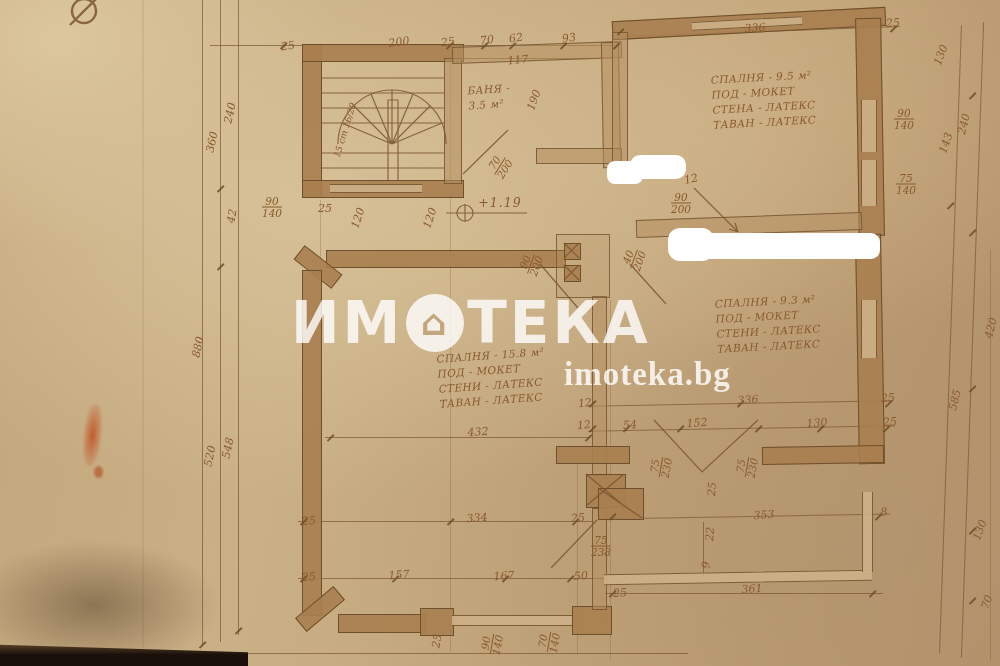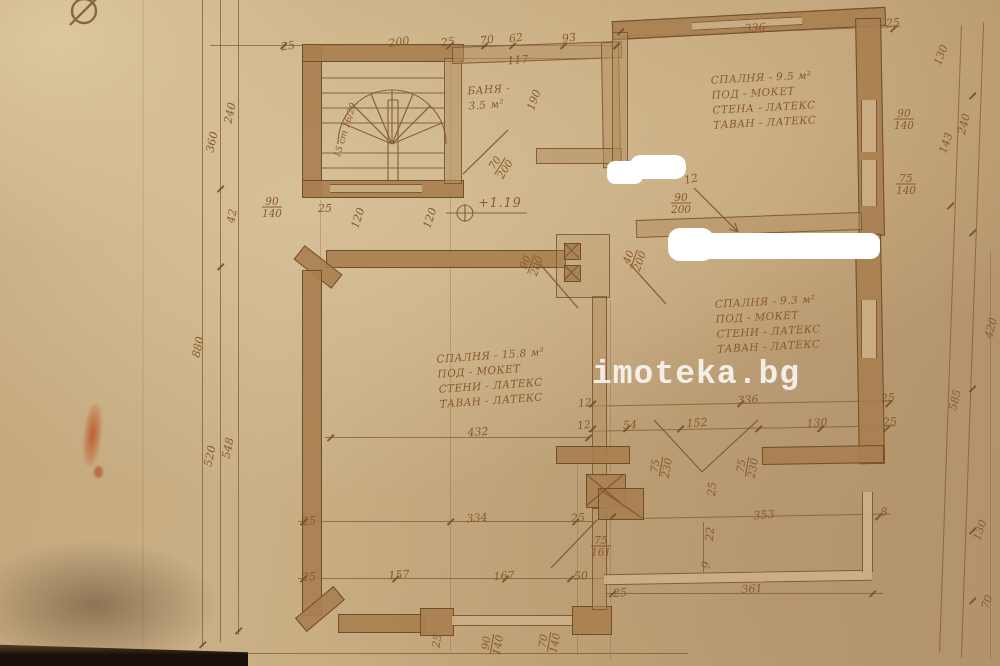--- a/index.html
+++ b/index.html
@@ -25,21 +25,21 @@
   .dim .den{display:block;text-align:center;line-height:11px;font-size:10.5px}
   .dim.small{font-size:9px}
   .dim.level{font-size:12.5px;letter-spacing:1px}
   .room{position:absolute;font-style:italic;font-size:10.5px;color:#8a5a2e;letter-spacing:.4px;line-height:15px;white-space:nowrap}
   .wm{position:absolute;left:291px;top:289px;display:flex;align-items:center;
       font-family:"DejaVu Sans",sans-serif;font-weight:bold;font-size:58px;letter-spacing:3px;
       color:rgba(255,255,255,.8);z-index:30}
   .wm-house{width:58px;height:58px;border-radius:50%;background:rgba(255,255,255,.8);
       display:flex;align-items:center;justify-content:center;margin:0 3px}
   .wm-house span{color:#c2a67c;font-size:36px;line-height:1}
-  .wm-url{position:absolute;left:592px;top:356px;font-family:Liberation Mono, monospace;font-weight:bold;
+  .wm-url{position:absolute;left:564px;top:356px;font-family:Liberation Serif, serif;font-weight:bold;
       font-size:33px;letter-spacing:1px;color:rgba(255,255,255,.82);z-index:30}
   .patch{position:absolute;background:#fff;z-index:40}
   .strip{position:absolute;left:0;top:641px;width:248px;height:25px;z-index:45;
       background:linear-gradient(to bottom,#6b4f30,#1a100a 55%);
       clip-path:polygon(0 15%,100% 45%,100% 100%,0 100%)}
   .shade{position:absolute;left:-30px;top:540px;width:250px;height:130px;z-index:44;
       background:radial-gradient(closest-side,rgba(70,50,28,.45),rgba(70,50,28,0))}
   .smudge{position:absolute;left:84px;top:404px;width:17px;height:62px;z-index:20;
       background:radial-gradient(closest-side,#c05b2d,rgba(192,91,45,.2));border-radius:45%;
       transform:rotate(6deg);filter:blur(1px)}
@@ -222,21 +222,21 @@
       <span class="dim" style="left: 747px; top: 467px; transform: translate(-50%, -50%) rotate(-80deg);">
         <span class="num">75</span>
         <span class="den">230</span>
       </span>
       <span class="dim" style="left: 712px; top: 489px; transform: translate(-50%, -50%) rotate(-85deg);">25</span>
       <span class="dim" style="left: 309px; top: 521px; transform: translate(-50%, -50%) rotate(-4deg);">25</span>
       <span class="dim" style="left: 477px; top: 518px; transform: translate(-50%, -50%) rotate(-4deg);">334</span>
       <span class="dim" style="left: 578px; top: 518px; transform: translate(-50%, -50%) rotate(-4deg);">25</span>
       <span class="dim" style="left: 601px; top: 546px; transform: translate(-50%, -50%) rotate(0deg);">
         <span class="num">75</span>
-        <span class="den">161</span>
+        <span class="den">238</span>
       </span>
       <span class="dim" style="left: 309px; top: 577px; transform: translate(-50%, -50%) rotate(-4deg);">25</span>
       <span class="dim" style="left: 399px; top: 575px; transform: translate(-50%, -50%) rotate(-4deg);">157</span>
       <span class="dim" style="left: 504px; top: 576px; transform: translate(-50%, -50%) rotate(-4deg);">167</span>
       <span class="dim" style="left: 581px; top: 576px; transform: translate(-50%, -50%) rotate(-4deg);">50</span>
       <span class="dim" style="left: 764px; top: 515px; transform: translate(-50%, -50%) rotate(-4deg);">353</span>
       <span class="dim" style="left: 884px; top: 512px; transform: translate(-50%, -50%) rotate(-4deg);">8</span>
       <span class="dim" style="left: 710px; top: 534px; transform: translate(-50%, -50%) rotate(-85deg);">22</span>
       <span class="dim" style="left: 706px; top: 565px; transform: translate(-50%, -50%) rotate(-85deg);">9</span>
       <span class="dim" style="left: 752px; top: 589px; transform: translate(-50%, -50%) rotate(-4deg);">361</span>
@@ -269,20 +269,27 @@
         <span style="display: block;">ПОД  -  МОКЕТ</span>
         <span style="display: block;">СТЕНИ - ЛАТЕКС</span>
         <span style="display: block;">ТАВАН - ЛАТЕКС</span>
       </div>
       <div class="room" style="left: 468px; top: 82px; transform: rotate(-4deg);">
         <span style="display: block;">БАНЯ -</span>
         <span style="display: block;">3.5 м²</span>
       </div>
     </div>
 
+  <div class="wm">
+    <span>ИМ</span>
+    <span class="wm-house">
+        <span>⌂</span>
+      </span>
+    <span>ТЕКА</span>
+  </div>
   <div class="wm-url">imoteka.bg</div>
 
   <div class="patch" style="left:607px;top:161px;width:36px;height:23px;border-radius:8px"></div>
   <div class="patch" style="left:630px;top:155px;width:56px;height:24px;border-radius:10px"></div>
   <div class="patch" style="left:668px;top:228px;width:46px;height:33px;border-radius:12px"></div>
   <div class="patch" style="left:700px;top:233px;width:180px;height:26px;border-radius:9px"></div>
 
   <div class="shade"></div>
   <div class="strip"></div>
 <div class="tick" style="left: 279px; top: 45px;"></div>

